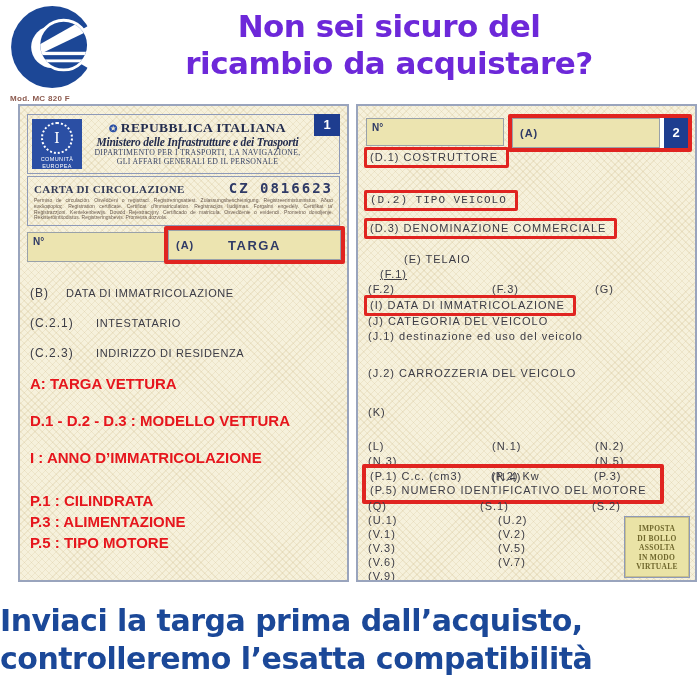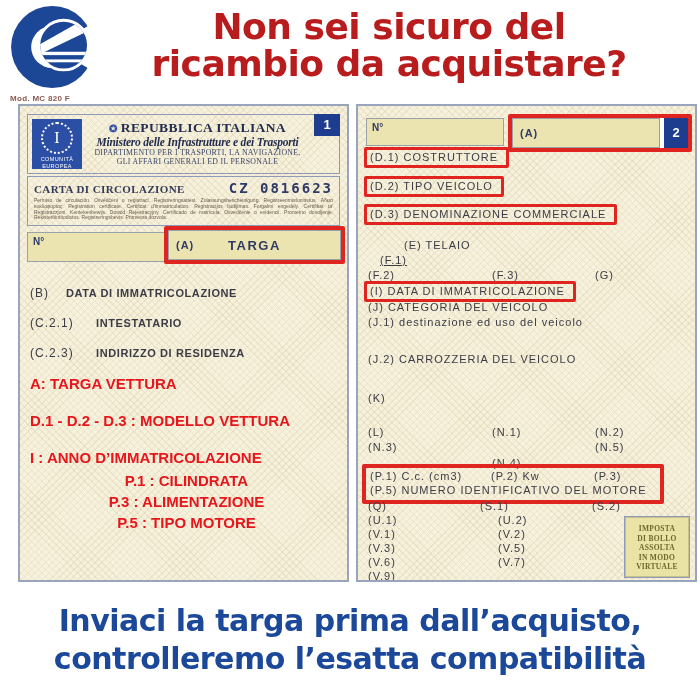--- a/index.html
+++ b/index.html
@@ -2,23 +2,23 @@
 <html><head>
 <meta charset="utf-8">
 <style>
   html,body{margin:0;padding:0;}
   body{width:700px;height:700px;position:relative;background:#ffffff;overflow:hidden;
        font-family:"Liberation Sans","DejaVu Sans",sans-serif;}
   .abs{position:absolute;}
 
   
   .headline{left:80px;right:2px;top:8px;text-align:center;
-    font-family:"DejaVu Sans",sans-serif;font-weight:bold;font-size:36px;line-height:37px;
-    color:#b91c1c;letter-spacing:-0.5px;}
-  .footline{left:0;right:0;top:602px;text-align:center;
+    font-family:"DejaVu Sans",sans-serif;font-weight:bold;font-size:31px;line-height:37px;
+    color:#6d28d9;letter-spacing:-0.5px;}
+  .footline{left:0;right:0;top:602px;text-align:left;
     font-family:"DejaVu Sans",sans-serif;font-weight:bold;font-size:30px;line-height:38px;
     color:#1b4898;letter-spacing:-0.5px;}
 
   .mod-label{left:10px;top:94px;font-size:8px;font-weight:bold;color:#8c5a4e;letter-spacing:.3px;}
 
   
   .doc{background:#f6f1dc;border:2px solid #99a4bd;overflow:hidden;
     background-image:
       repeating-linear-gradient(45deg, rgba(205,185,135,.22) 0 1px, transparent 1px 5px),
       repeating-linear-gradient(-45deg, rgba(205,185,135,.22) 0 1px, transparent 1px 5px);}
@@ -56,30 +56,30 @@
   .a-field{flex:1;background:#ece4b0;border:1px solid #99a1a9;display:flex;align-items:center;position:relative;}
   .a-code{font-size:11px;font-weight:bold;color:#2f3a66;padding-left:7px;letter-spacing:1px;}
   .a-value{position:absolute;left:0;right:0;text-align:center;font-size:13px;font-weight:bold;
     color:#2f3a66;letter-spacing:1.5px;}
   .gap{width:4px;background:#fff;}
 
   
   .vrow{position:relative;height:15px;}
   .cell{position:absolute;top:0;white-space:nowrap;color:#3b3b45;letter-spacing:1px;}
   .cell.hl{border:3px solid #e02420;border-radius:2px;padding:1px 8px 2px 3px;margin:-3px 0 0 -4px;}
-  .cell.lbl{letter-spacing:.6px;font-weight:bold;}
+  .cell.lbl{letter-spacing:.6px;}
 
   .lrows{left:10px;top:180px;right:4px;font-size:12px;}
   .lrows .vrow{height:30px;}
   .lrows .cell.lbl{font-size:11px;top:1px;}
 
   .legend{left:10px;right:4px;color:#e6161d;font-weight:bold;font-size:15px;}
   .legend-a{top:268px;}
   .legend-a .legend-line{margin-bottom:17px;line-height:20px;}
-  .legend-p{top:364px;text-align:center;}
+  .legend-p{top:384px;}
   .legend-p .legend-line{line-height:21px;}
 
   .rrows{left:10px;right:4px;font-size:11px;}
   .rows1{top:40px;}
   .rows2{top:394px;}
   .rows2 .vrow{height:14px;}
 
   .p-block{left:4px;top:358px;width:302px;border:4px solid #e02420;border-radius:2px;
     padding:2px 0 2px 4px;font-size:11px;box-sizing:border-box;}
   .p-block .vrow{height:14px;}
@@ -192,21 +192,21 @@
       <span class="a-code">(A)</span>
     </div>
     <div class="gap"></div>
     <div class="pagenum pn2">2</div>
   </div>
 
   <div class="abs rrows rows1">
       <div class="vrow" style="margin-top: 4px; height: 19px;">
         <span class="cell hl" style="left: 0px;">(D.1) COSTRUTTORE</span>
       </div>
-      <div class="vrow" style="margin-top: 10px; height: 19px;">
+      <div class="vrow" style="margin-top: 24px; height: 19px; font-family: Liberation Mono, monospace;">
         <span class="cell hl" style="left: 0px;">(D.2) TIPO VEICOLO</span>
       </div>
       <div class="vrow" style="margin-top: 9px; height: 19px;">
         <span class="cell hl" style="left: 0px;">(D.3) DENOMINAZIONE COMMERCIALE</span>
       </div>
       <div class="vrow" style="margin-top: 13px; margin-left: 36px;">
         <span class="cell" style="left: 0px;">(E) TELAIO</span>
       </div>
       <div class="vrow">
         <span class="cell" style="left: 12px; text-decoration: underline;">(F.1)</span>

